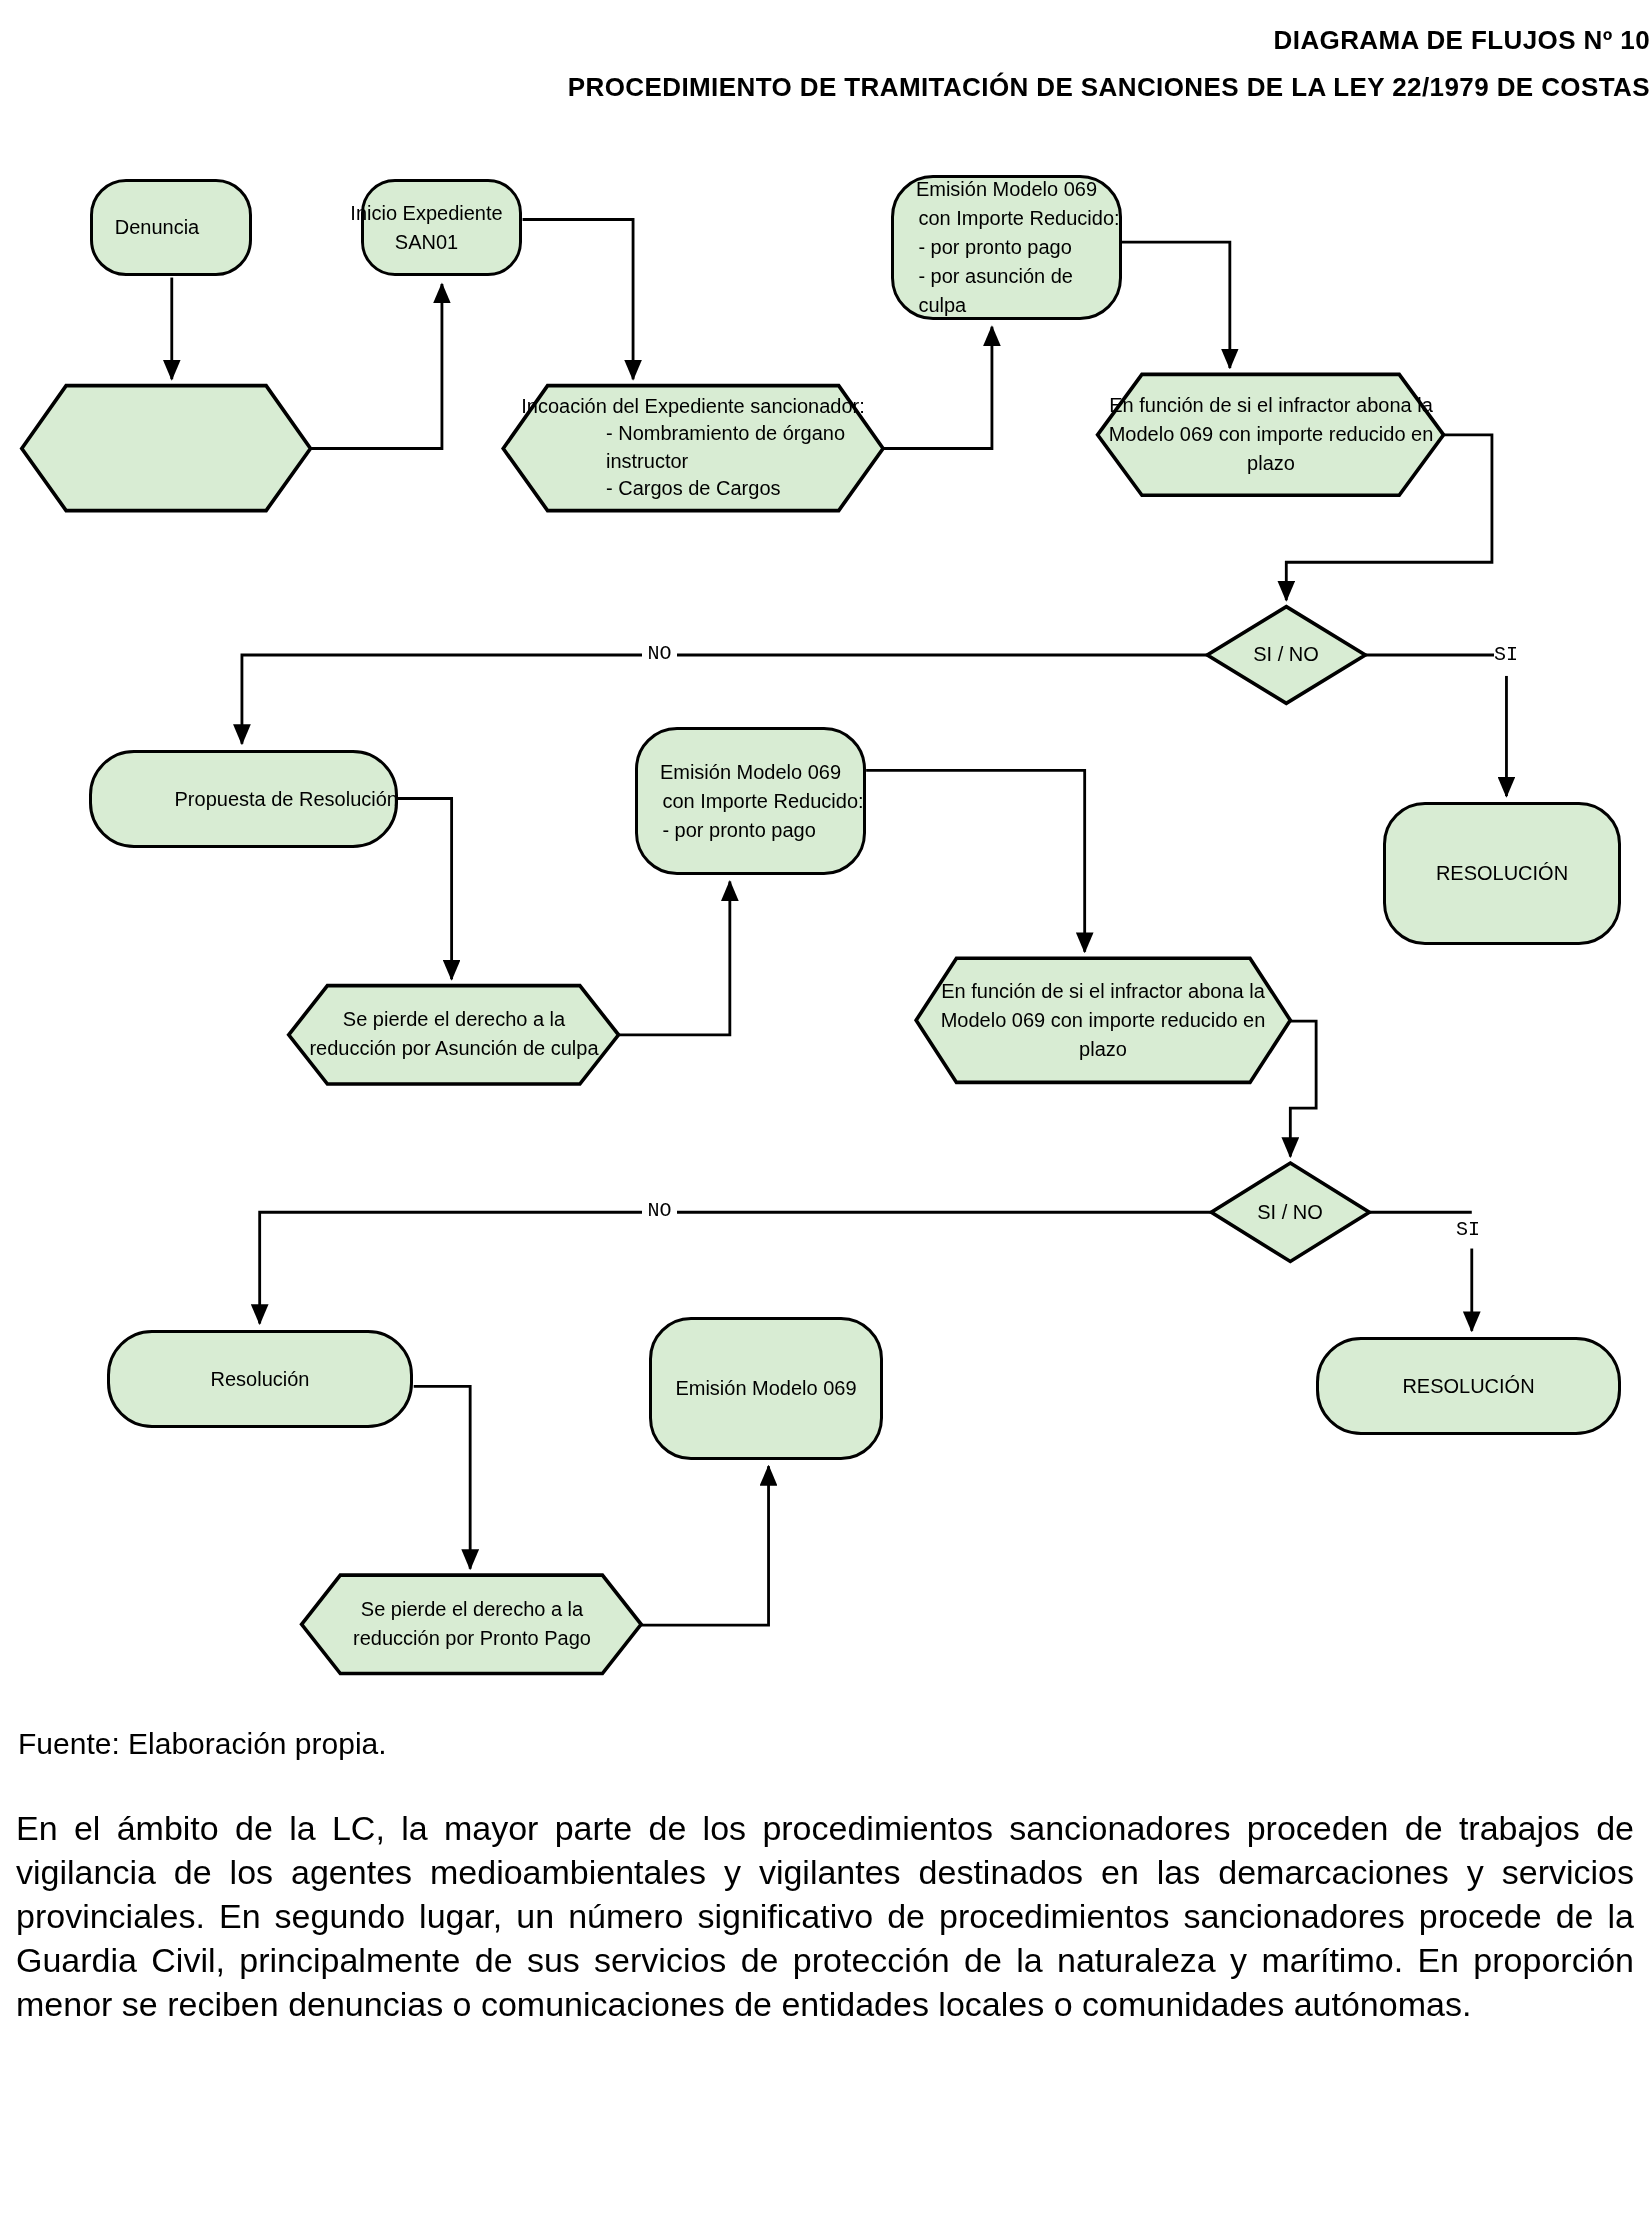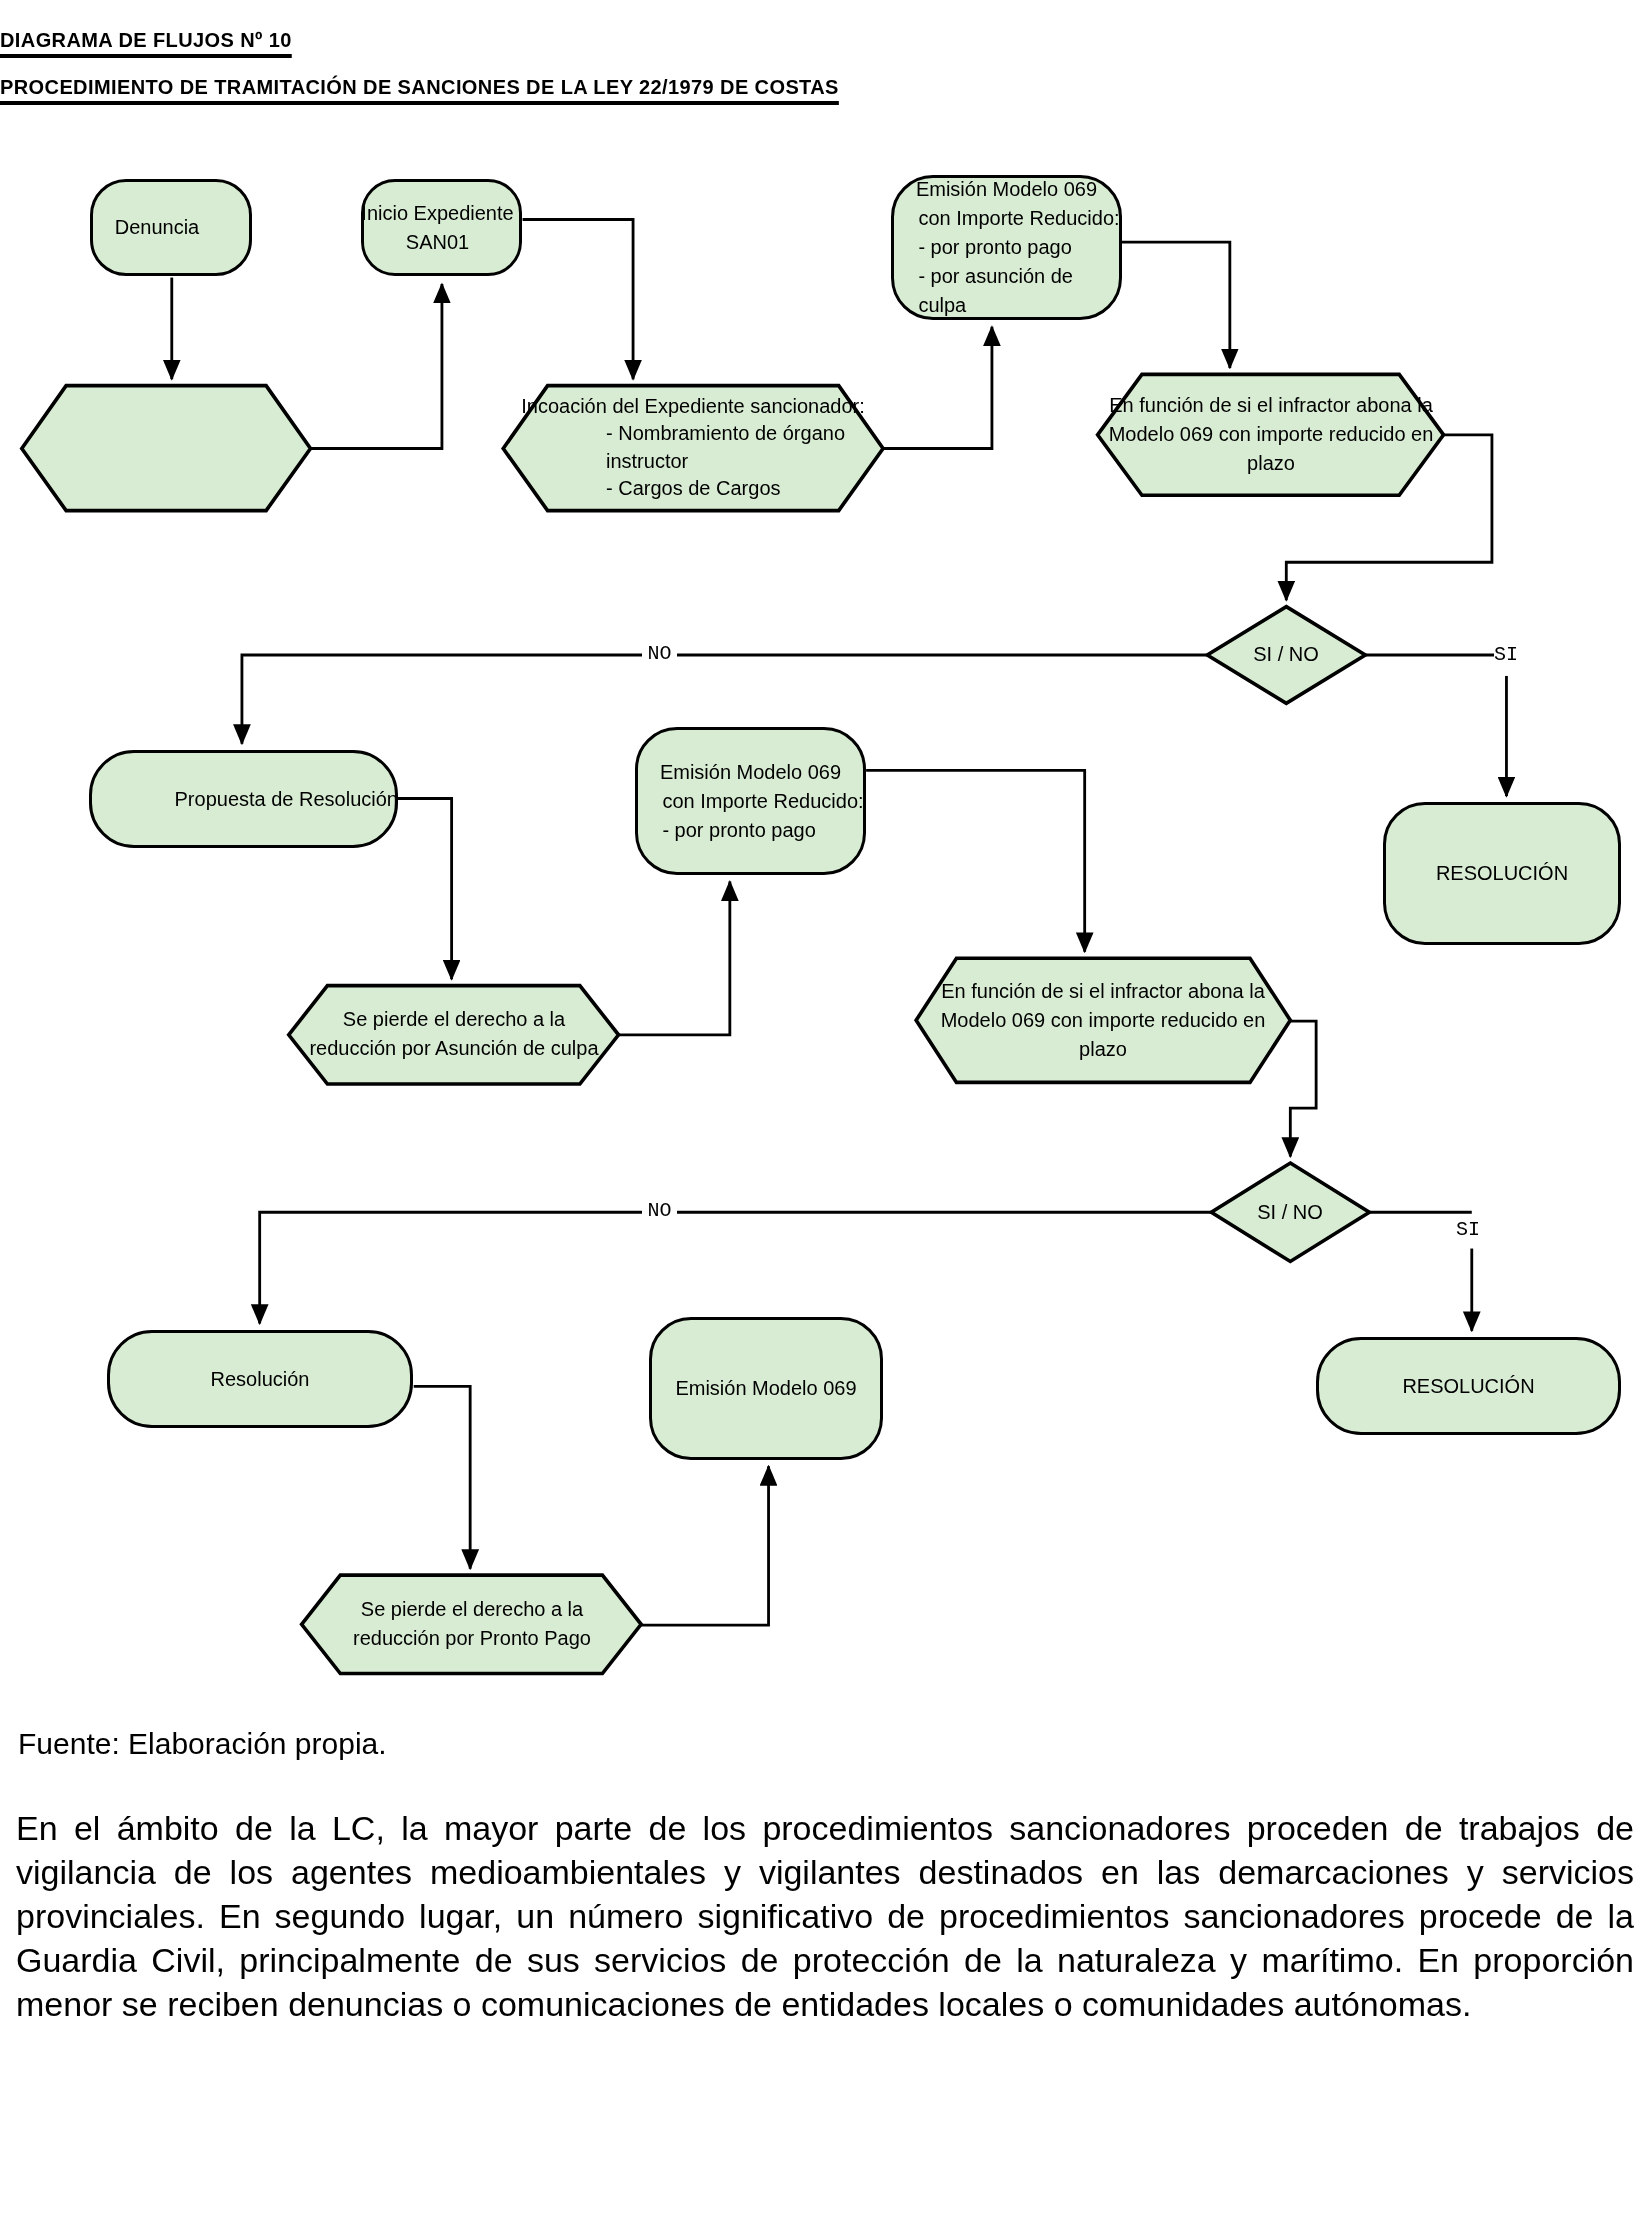--- a/index.html
+++ b/index.html
@@ -11,23 +11,23 @@
   html,body{margin:0;padding:0;background:var(--page-bg);}
   .canvas{
     position:relative;
     width:1650px;height:2239px;
     background:var(--page-bg);
     font-family:"Liberation Sans", sans-serif;
     color:#000;
     overflow:hidden;
   }
   .title{
-    position:absolute;left:0;width:1650px;text-align:left;
-    font-weight:bold;font-size:20px;line-height:42px;
-    text-decoration:underline;text-decoration-thickness:4px;text-underline-offset:7.3px;
+    position:absolute;left:0;width:1650px;text-align:right;
+    font-weight:bold;font-size:26px;line-height:42px;
+    text-decoration-thickness:4px;text-underline-offset:7.3px;
     letter-spacing:0.4px;
   }
   .title1{top:19.4px;}
   .title2{top:66px;}
   svg.wires{position:absolute;left:0;top:0;}
   svg.wires .shape{fill:var(--node-fill);stroke:var(--node-border);stroke-width:4.5;}
   svg.wires polyline.conn{fill:none;stroke:var(--connector);stroke-width:3.5;}
   .rrect{
     position:absolute;background:var(--node-fill);
     border:3.6px solid var(--node-border);box-sizing:border-box;
@@ -110,21 +110,21 @@
   <div class="rrect" style="left:635px;top:727px;width:231px;height:148px;border-radius:42px;"></div>
   <div class="rrect" style="left:1383px;top:802px;width:238px;height:143px;border-radius:42px;"></div>
   <div class="rrect" style="left:107px;top:1330px;width:306px;height:98px;border-radius:45px;"></div>
   <div class="rrect" style="left:649px;top:1317px;width:234px;height:143px;border-radius:42px;"></div>
   <div class="rrect" style="left:1316px;top:1337px;width:305px;height:98px;border-radius:45px;"></div>
 
   <div class="nlabel" style="left:90px;top:179px;width:134px;height:97px;">
     <div>Denuncia</div>
   </div>
 
-  <div class="nlabel" style="left:357px;top:179px;width:161px;height:97px;">
+  <div class="nlabel" style="left:346px;top:179px;width:161px;height:97px;">
     <div>Inicio Expediente</div>
     <div>SAN01</div>
   </div>
 
   <div class="nlabel" style="left:891px;top:175px;width:231px;height:145px;">
     <div>Emisión Modelo 069</div>
     <div class="ln-l pad30">con Importe Reducido:</div>
     <div class="ln-l pad30">- por pronto pago</div>
     <div class="ln-l pad30">- por asunción de culpa</div>
   </div>

